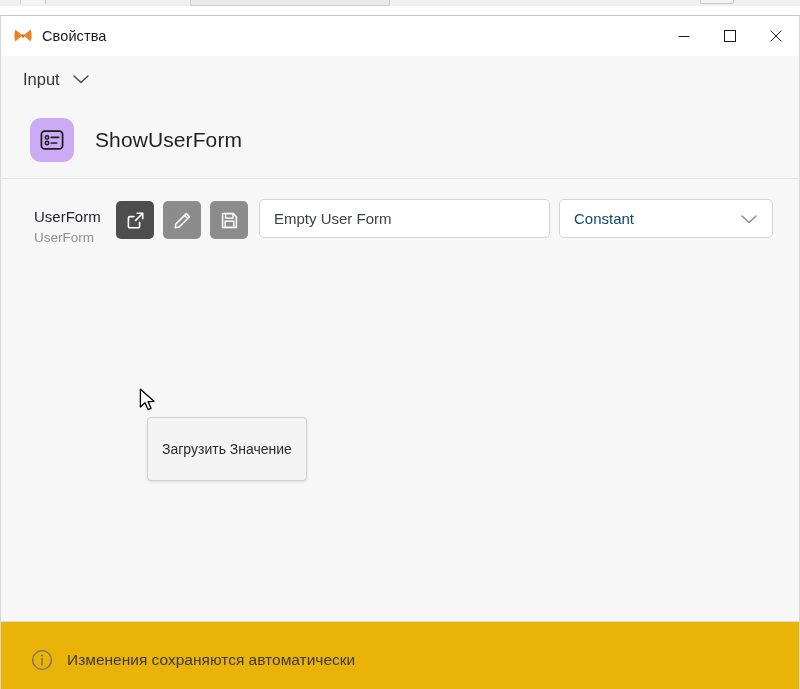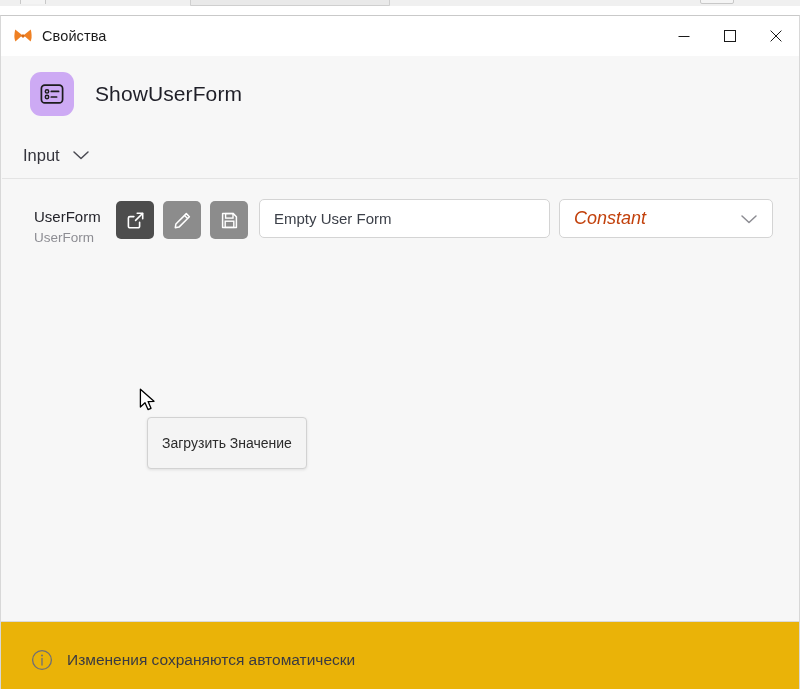--- a/index.html
+++ b/index.html
@@ -117,27 +117,27 @@
     padding: 0 14px; font-family: Liberation Sans, sans-serif;
     outline: none;
   }
   #type-select {
     margin-left: 9px; width: 214px; height: 39px;
     border: 1px solid #d4d4d4; border-radius: 5px;
     background: #ffffff;
     display: flex; align-items: center; padding: 0 14px;
     cursor: pointer; position: relative;
   }
-  #type-select-label { font-size: 18px; color: #c2410c; flex: 1 1 auto; font-style: italic; }
+  #type-select-label { font-size: 15px; color: #0c4a6e; flex: 1 1 auto; }
 
   
   #tooltip {
     position: absolute; left: 146px; top: 238px;
     background: #f4f4f4; border: 1px solid #d2d2d2;
-    border-radius: 4px; padding: 17px 14px;
+    border-radius: 4px; padding: 23px 14px;
     font-size: 14px; color: #2b2b2b;
     box-shadow: 0 1px 3px rgba(0,0,0,.10);
     white-space: nowrap;
   }
 
   
   #cursor { position: absolute; left: 138px; top: 209px; pointer-events: none; }
 
   
   #footer {
@@ -186,42 +186,42 @@
           <rect x="0.5" y="0.5" width="11" height="11" fill="none" stroke="#1a1a1a" stroke-width="1"></rect>
         </svg>
       </div>
       <div class="win-ctrl" id="btn-close">
         <svg width="12" height="12" viewBox="0 0 12 12">
           <line x1="0.6" y1="0.6" x2="11.4" y2="11.4" stroke="#1a1a1a" stroke-width="1"></line>
           <line x1="11.4" y1="0.6" x2="0.6" y2="11.4" stroke="#1a1a1a" stroke-width="1"></line>
         </svg>
       </div>
     </div>
+  </div>
+
+  <div id="section-row">
+    <span id="section-label">Input</span>
+    <span id="section-chevron">
+      <svg width="18" height="12" viewBox="0 0 18 12">
+        <polyline points="2,3 9,9.5 16,3" fill="none" stroke="#4a4a52" stroke-width="1.5" stroke-linecap="round" stroke-linejoin="round"></polyline>
+      </svg>
+    </span>
   </div>
 
   <div id="content-header">
     <div id="form-icon-box">
       <svg width="26" height="26" viewBox="0 0 26 26">
         <rect x="2.4" y="4.2" width="21.2" height="17.6" rx="3.4" fill="none" stroke="#1c1c1c" stroke-width="1.7"></rect>
         <circle cx="8.0" cy="10.4" r="1.7" fill="none" stroke="#1c1c1c" stroke-width="1.5"></circle>
         <circle cx="8.0" cy="16.0" r="1.7" fill="none" stroke="#1c1c1c" stroke-width="1.5"></circle>
         <line x1="12.3" y1="10.4" x2="19.6" y2="10.4" stroke="#1c1c1c" stroke-width="1.7" stroke-linecap="round"></line>
         <line x1="12.3" y1="16.0" x2="17.6" y2="16.0" stroke="#1c1c1c" stroke-width="1.7" stroke-linecap="round"></line>
       </svg>
     </div>
     <span id="header-title">ShowUserForm</span>
-  </div>
-
-  <div id="section-row">
-    <span id="section-label">Input</span>
-    <span id="section-chevron">
-      <svg width="18" height="12" viewBox="0 0 18 12">
-        <polyline points="2,3 9,9.5 16,3" fill="none" stroke="#4a4a52" stroke-width="1.5" stroke-linecap="round" stroke-linejoin="round"></polyline>
-      </svg>
-    </span>
   </div>
   <div id="section-divider"></div>
 
   <div id="body-area">
 
     <div id="prop-row">
 
       <div id="prop-labels">
         <div id="prop-name">UserForm</div>
         <div id="prop-type">UserForm</div>

